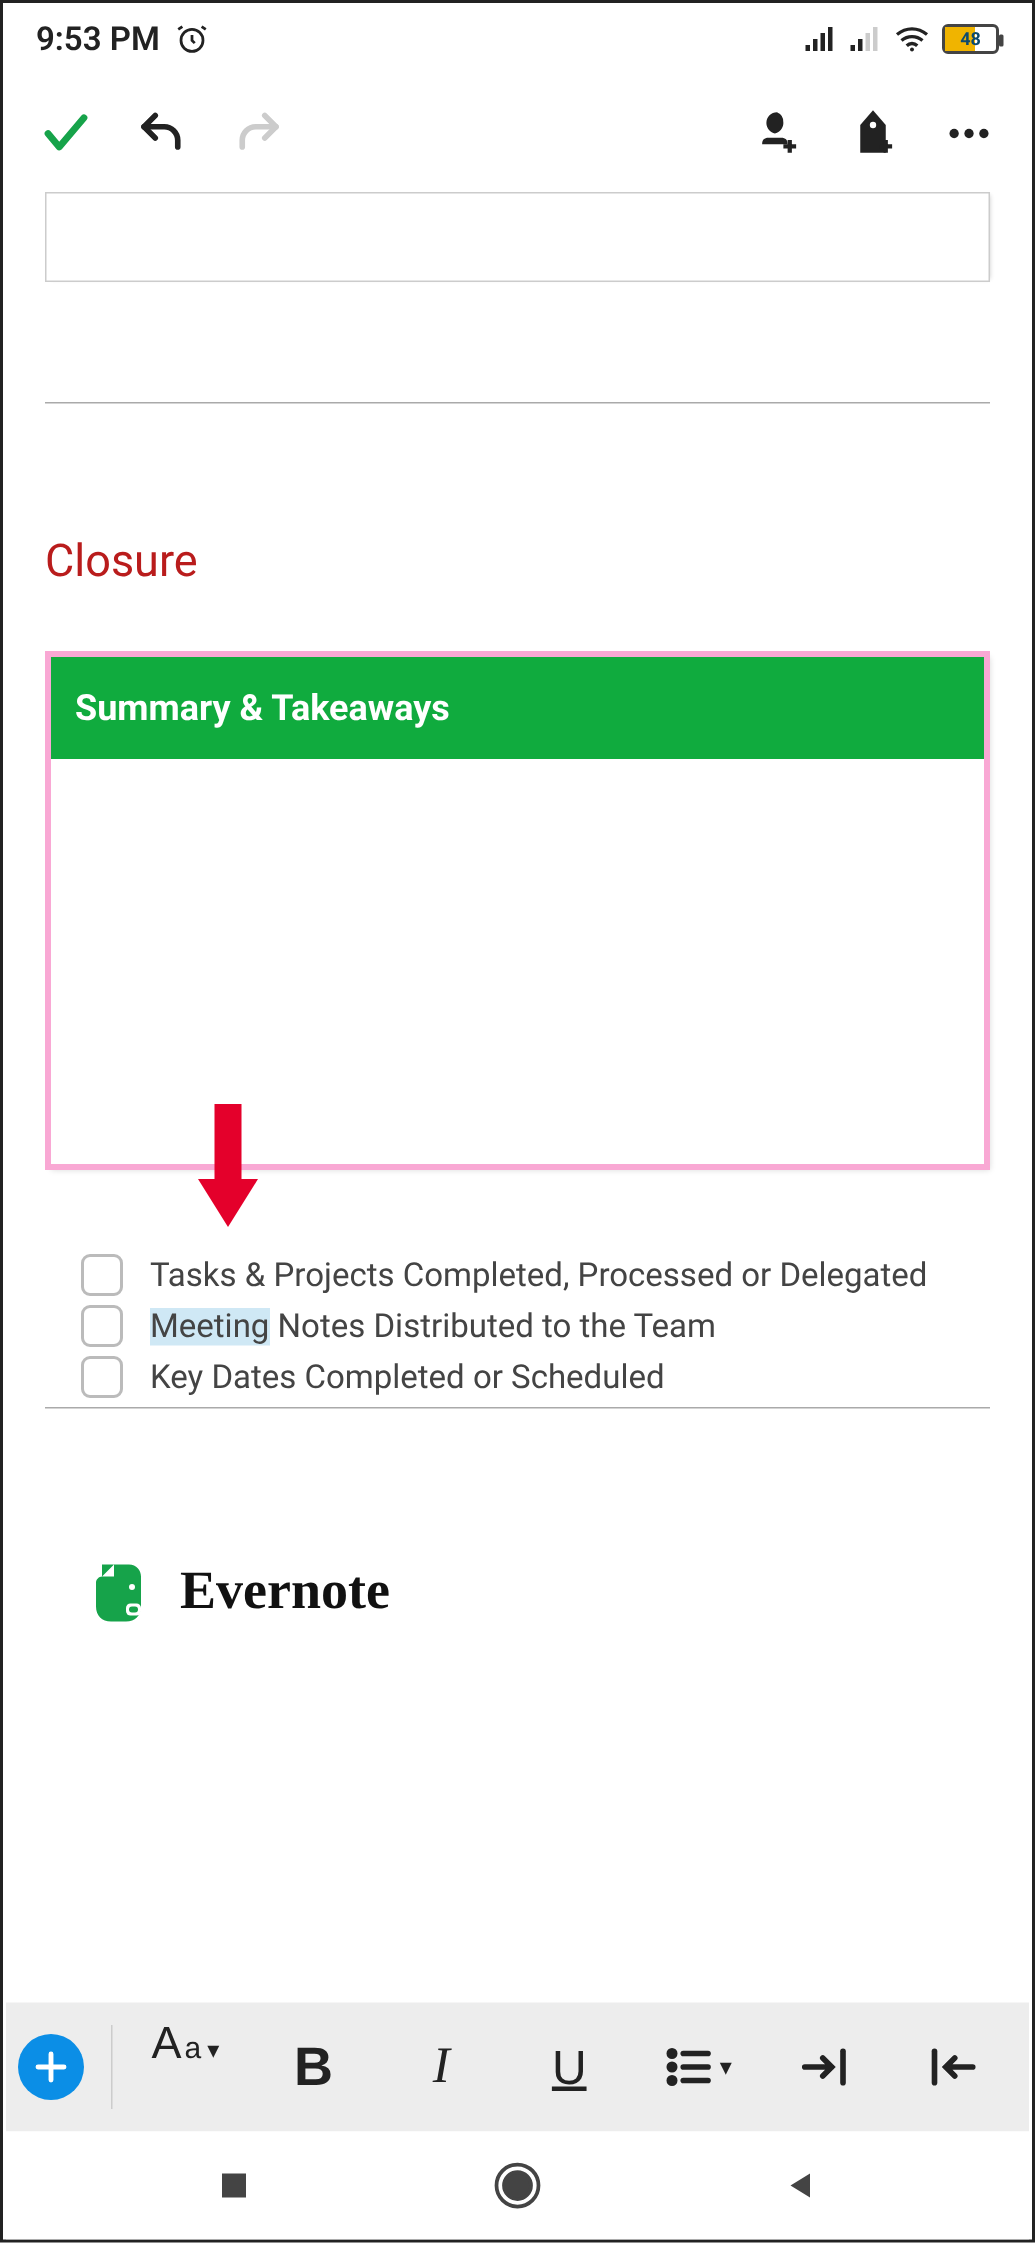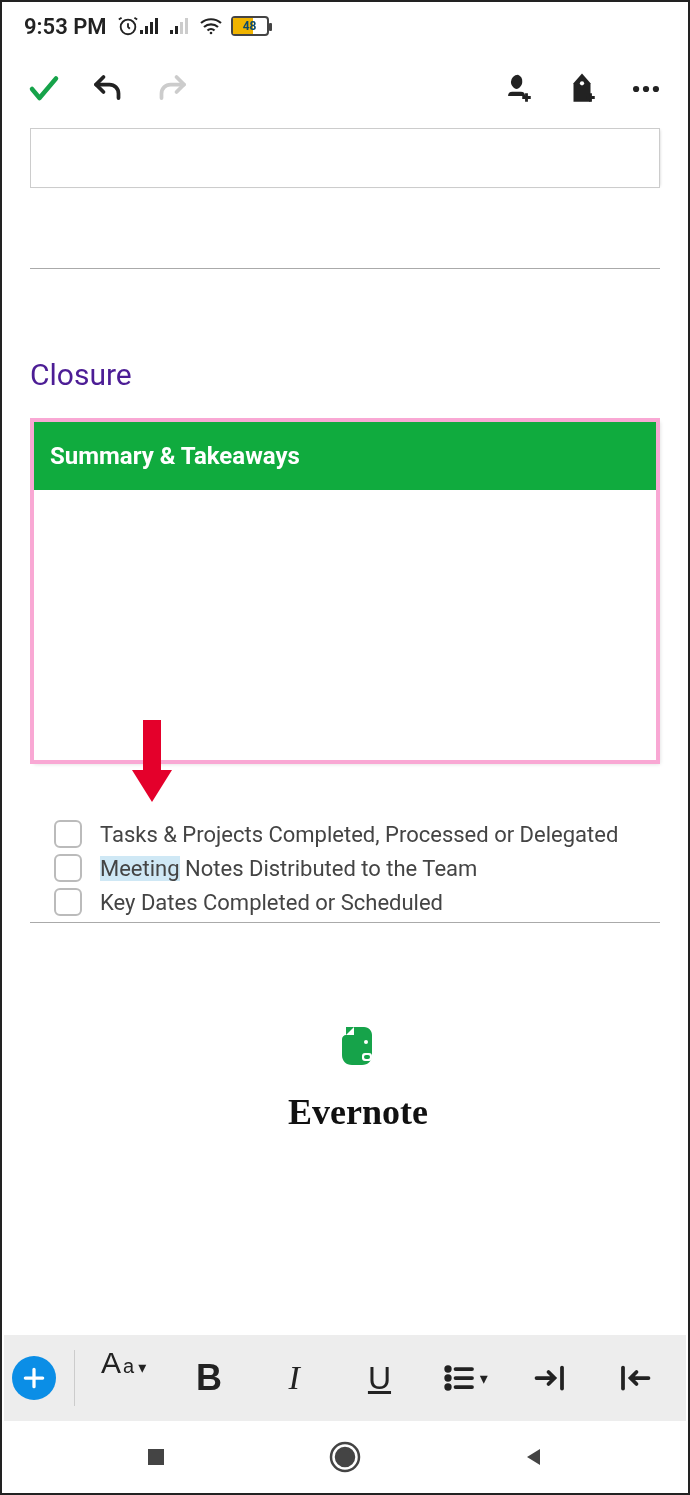--- a/index.html
+++ b/index.html
@@ -11,21 +11,21 @@
       border: 2px solid #222;
       position: relative;
       overflow: hidden;
     }
 
     
     .status-bar {
       height: 48px;
       display: flex;
       align-items: center;
-      justify-content: flex-start;
+      justify-content: space-between;
       padding: 0 22px;
       color: #222;
     }
     .status-left { display: flex; align-items: center; gap: 10px; }
     .status-time { font-size: 22px; font-weight: 600; }
     .alarm-icon svg { width: 22px; height: 22px; display: block; }
     .status-right { display: flex; align-items: center; gap: 8px; }
     .status-right svg { display: block; }
     .battery-box {
       border: 2px solid #444;
@@ -86,25 +86,25 @@
       box-shadow: 2px 0 3px -2px rgba(0,0,0,0.2);
     }
 
     hr.divider {
       border: none;
       border-top: 1px solid #aaa;
       margin: 0;
     }
 
     .section-title {
-      color: #4c1d95;
+      color: #b91c1c;
       font-size: 30px;
       font-weight: 400;
       margin-top: 88px;
-      margin-bottom: 26px;
+      margin-bottom: 42px;
     }
 
     .summary-table {
       border: 4px solid #f9a8d4;
       box-shadow: 2px 2px 4px -2px rgba(0,0,0,0.15);
     }
     .summary-header {
       background: #10ab3e;
       color: #fff;
       font-weight: 700;
@@ -141,25 +141,23 @@
     .chk-label {
       font-size: 22px;
       color: #444;
     }
     .highlight { background: #cfe8f5; }
 
     .divider-2 { margin-top: 130px; }
 
     .brand {
       display: flex;
-      align-items: center;
       gap: 16px;
       margin-top: 100px;
       margin-left: 26px;
-      flex-direction: column;
     }
     .brand-text {
       font-size: 36px;
       font-weight: 800;
       font-family: Georgia, 'Times New Roman', serif;
       color: #111;
     }
 
     
     .format-bar {

